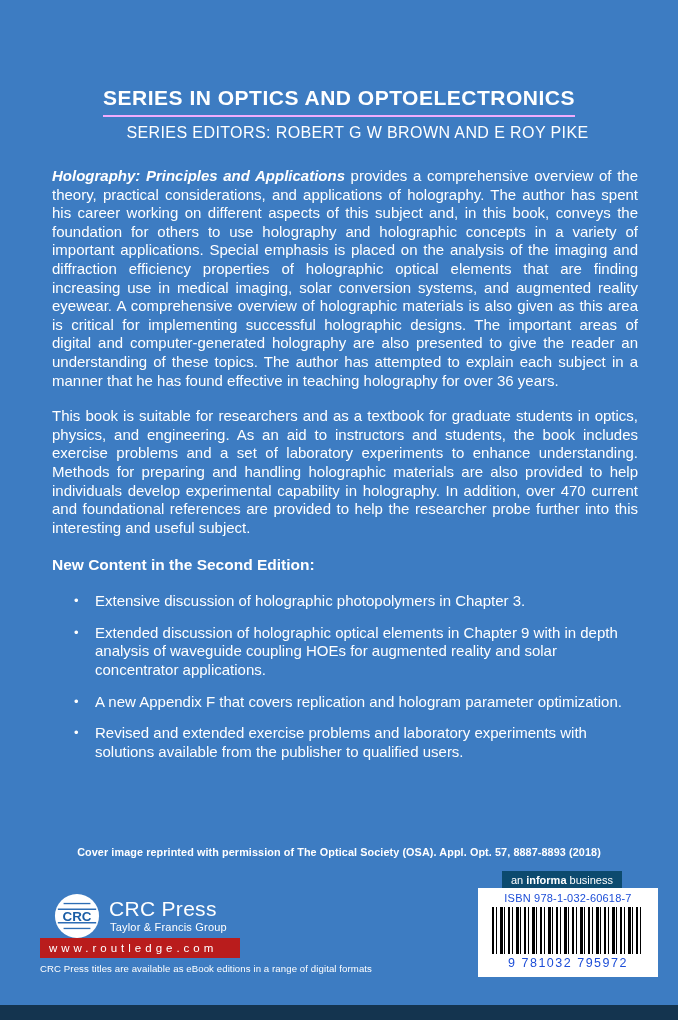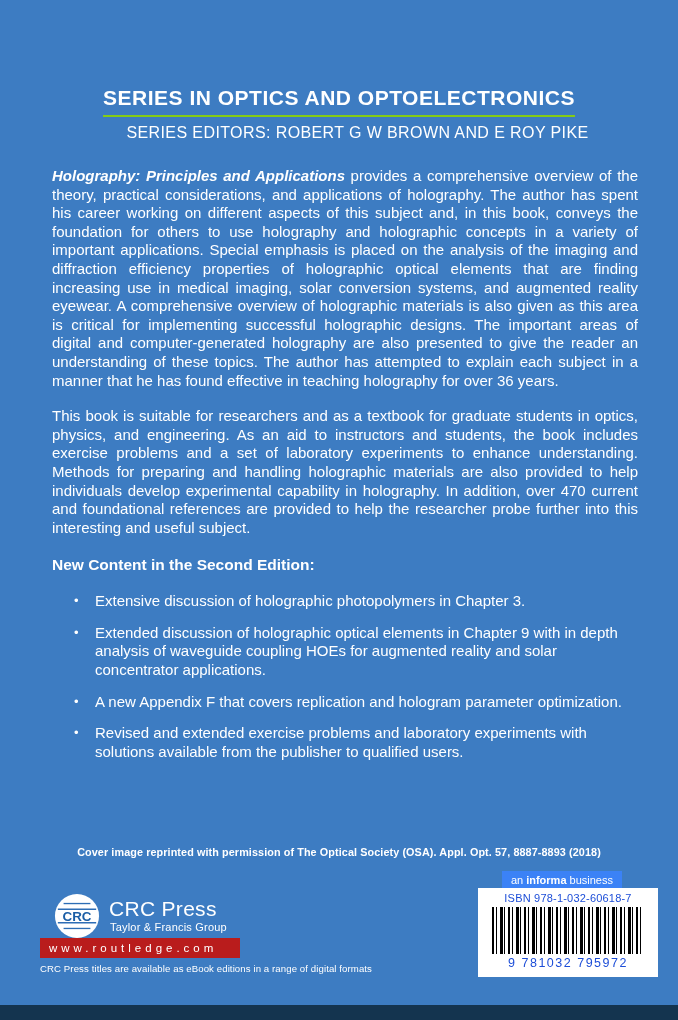--- a/index.html
+++ b/index.html
@@ -13,21 +13,21 @@
     font-family: "Liberation Sans", sans-serif;
     overflow: hidden;
   }
   
   .series { padding-top: 86px; text-align: center; }
   .series-title {
     display: inline-block;
     font-size: 21px;
     font-weight: bold;
     letter-spacing: 0.5px;
-    border-bottom: 2px solid #84cc16;
+    border-bottom: 2px solid #f0abfc;
     padding-bottom: 5px;
   }
   .series-editors {
     margin-top: 7px;
     font-size: 16px;
     letter-spacing: 0.4px;
     margin-left: 37px;
   }
   
   .body-text { margin: 25px 40px 0 52px; }
@@ -61,21 +61,21 @@
     text-align: center;
     font-size: 10.8px;
     font-weight: bold;
     letter-spacing: 0.1px;
   }
   
   .informa-tag {
     position: absolute;
     top: 871px;
     right: 56px;
-    background: #3b82f6;
+    background: #0c4a6e;
     color: #ffffff;
     font-size: 11px;
     padding: 3px 9px 4px 9px;
   }
   
   .crc-logo { position: absolute; left: 54px; top: 893px; width: 46px; height: 46px; }
   .crc-name {
     position: absolute; left: 109px; top: 897px;
     font-size: 21px; font-weight: normal; letter-spacing: 0.3px;
   }

